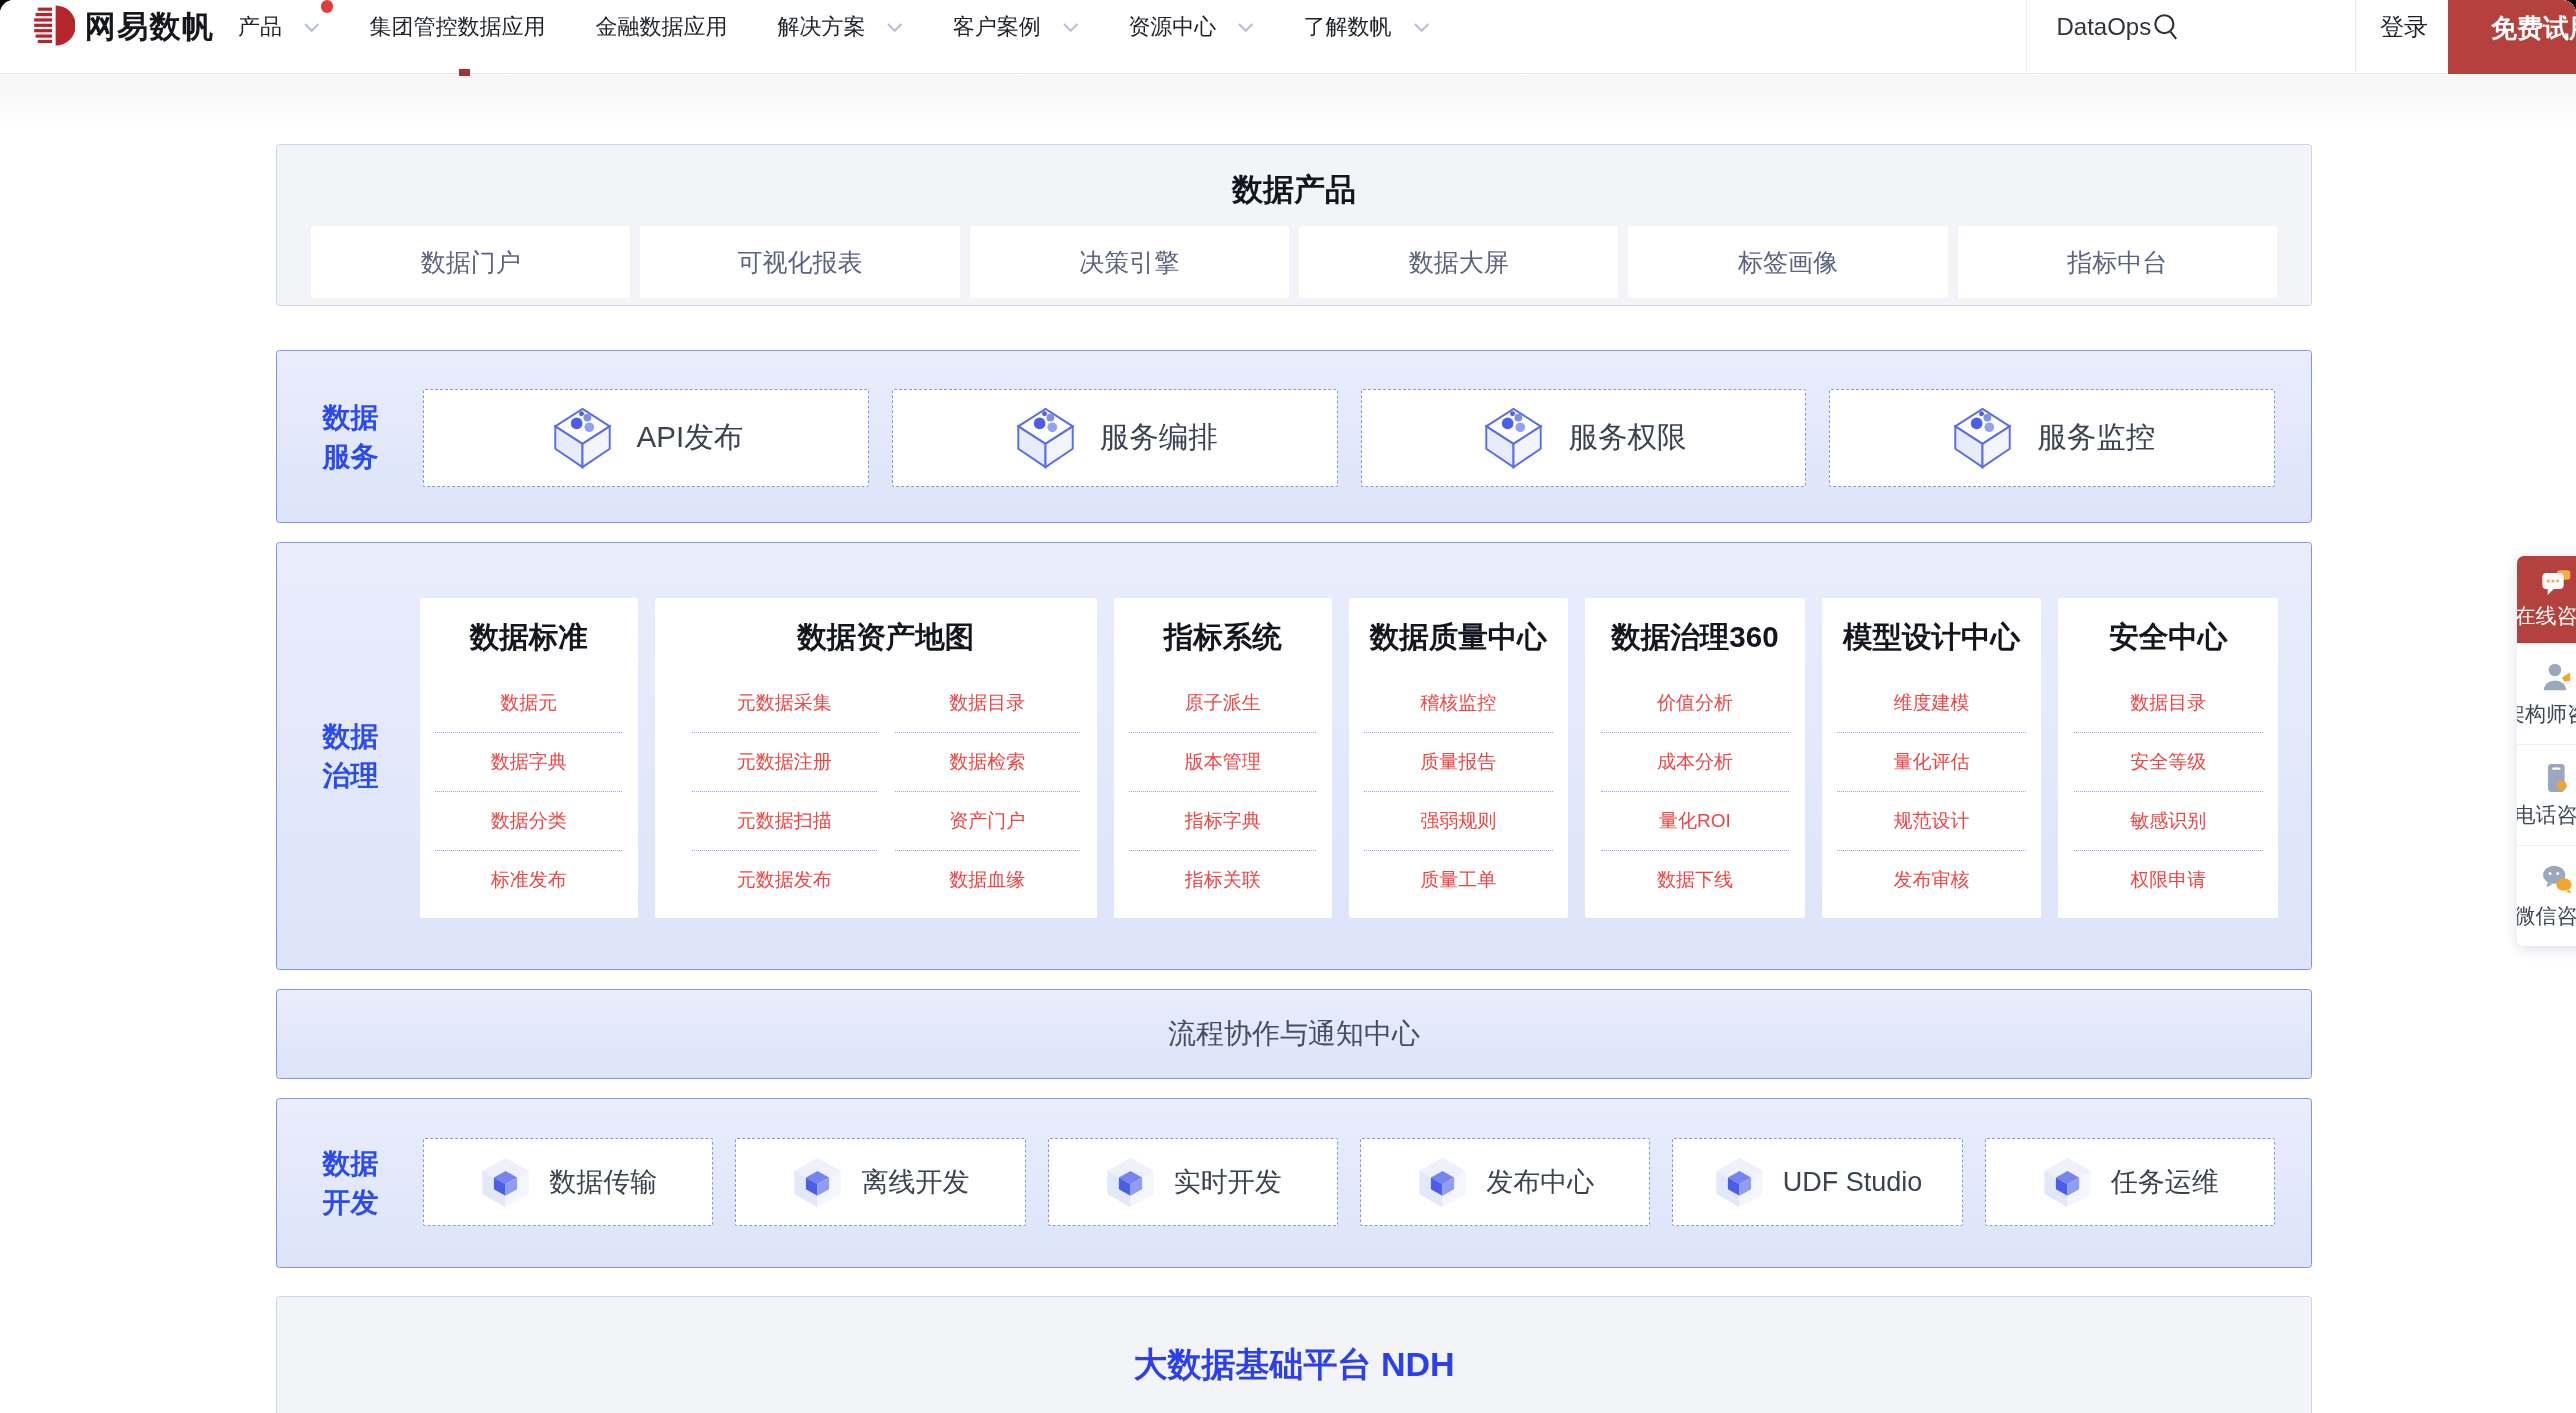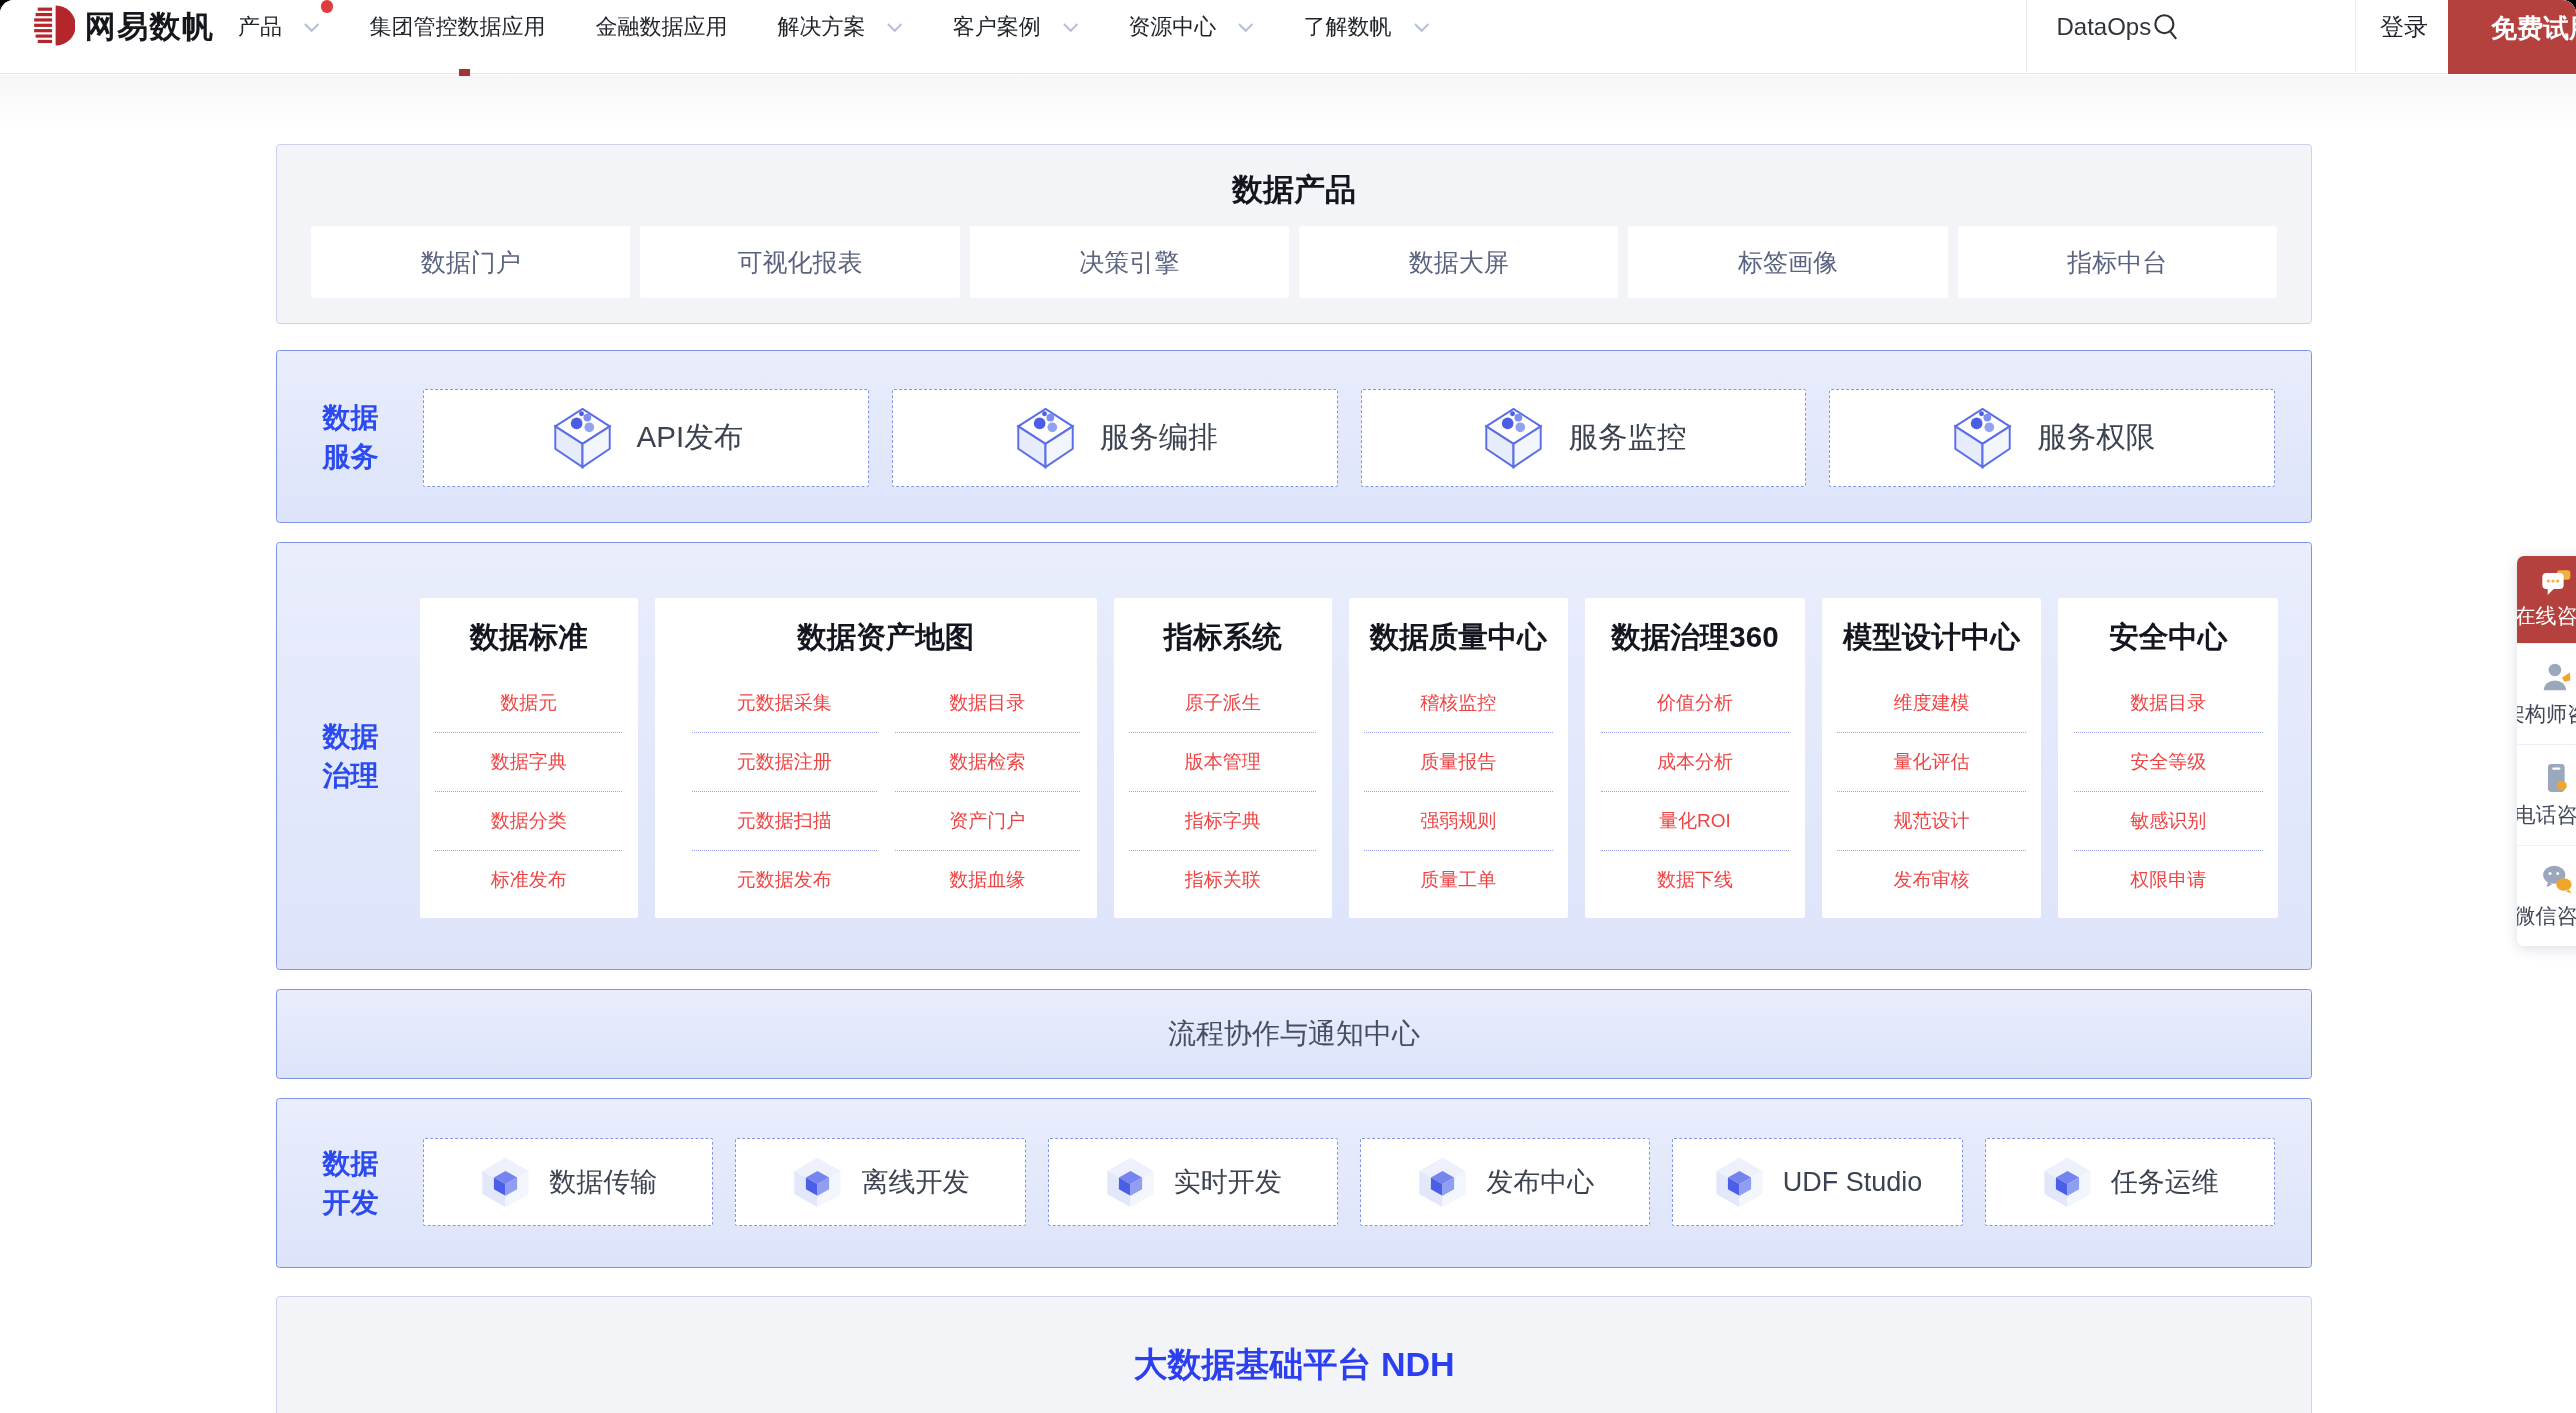--- a/index.html
+++ b/index.html
@@ -144,21 +144,21 @@
         <line x1="28" y1="30" x2="36" y2="40" stroke="#2a2e33" stroke-width="3"></line>
       </svg>
     </div>
 
     <div class="login">登录</div>
     <div class="trial-btn">免费试用</div>
   </div>
   <div class="nav-indicator"></div>
   <div class="nav-strip"></div>
 
-  <div class="panel-gray" style="top:144px;height:180px;">
+  <div class="panel-gray" style="top:144px;height:162px;">
     <div class="section-title">数据产品</div>
     <div class="prod-row">
       <div class="white-box prod-box">数据门户</div>
       <div class="white-box prod-box">可视化报表</div>
       <div class="white-box prod-box">决策引擎</div>
       <div class="white-box prod-box">数据大屏</div>
       <div class="white-box prod-box">标签画像</div>
       <div class="white-box prod-box">指标中台</div>
     </div>
   </div>
@@ -196,33 +196,33 @@
       <div class="dashed-box svc-box">
         <svg width="67" height="70" viewBox="0 0 68 72">
           <path d="M34 6 L62 24 L34 42 L6 24 Z" fill="#ffffff" stroke="#5b6ee8" stroke-width="2"></path>
           <path d="M6 24 L6 47 L34 66 L34 42 Z" fill="#e7ecfb" stroke="#5b6ee8" stroke-width="2"></path>
           <path d="M62 24 L62 47 L34 66 L34 42 Z" fill="#f3f5fd" stroke="#5b6ee8" stroke-width="2"></path>
           <circle cx="28" cy="21" r="6" fill="#4a5fe6"></circle>
             <circle cx="39" cy="15" r="4" fill="#7d8ff0"></circle>
           <circle cx="41" cy="25" r="5" fill="#92a2f3"></circle>
             <circle cx="33" cy="11" r="2.5" fill="#4a5fe6"></circle>
         </svg>
-        <span class="item-label">服务监控</span>
+        <span class="item-label">服务权限</span>
       </div>
       <div class="dashed-box svc-box">
         <svg width="67" height="70" viewBox="0 0 68 72">
           <path d="M34 6 L62 24 L34 42 L6 24 Z" fill="#ffffff" stroke="#5b6ee8" stroke-width="2"></path>
           <path d="M6 24 L6 47 L34 66 L34 42 Z" fill="#e7ecfb" stroke="#5b6ee8" stroke-width="2"></path>
           <path d="M62 24 L62 47 L34 66 L34 42 Z" fill="#f3f5fd" stroke="#5b6ee8" stroke-width="2"></path>
           <circle cx="28" cy="21" r="6" fill="#4a5fe6"></circle>
             <circle cx="39" cy="15" r="4" fill="#7d8ff0"></circle>
           <circle cx="41" cy="25" r="5" fill="#92a2f3"></circle>
             <circle cx="33" cy="11" r="2.5" fill="#4a5fe6"></circle>
         </svg>
-        <span class="item-label">服务权限</span>
+        <span class="item-label">服务监控</span>
       </div>
     </div>
   </div>
 
   <div class="panel-blue" style="top:542px;height:428px;">
     <div class="side-label">
       <div>数据</div>
       <div>治理</div>
     </div>
     <div class="gov-row">

